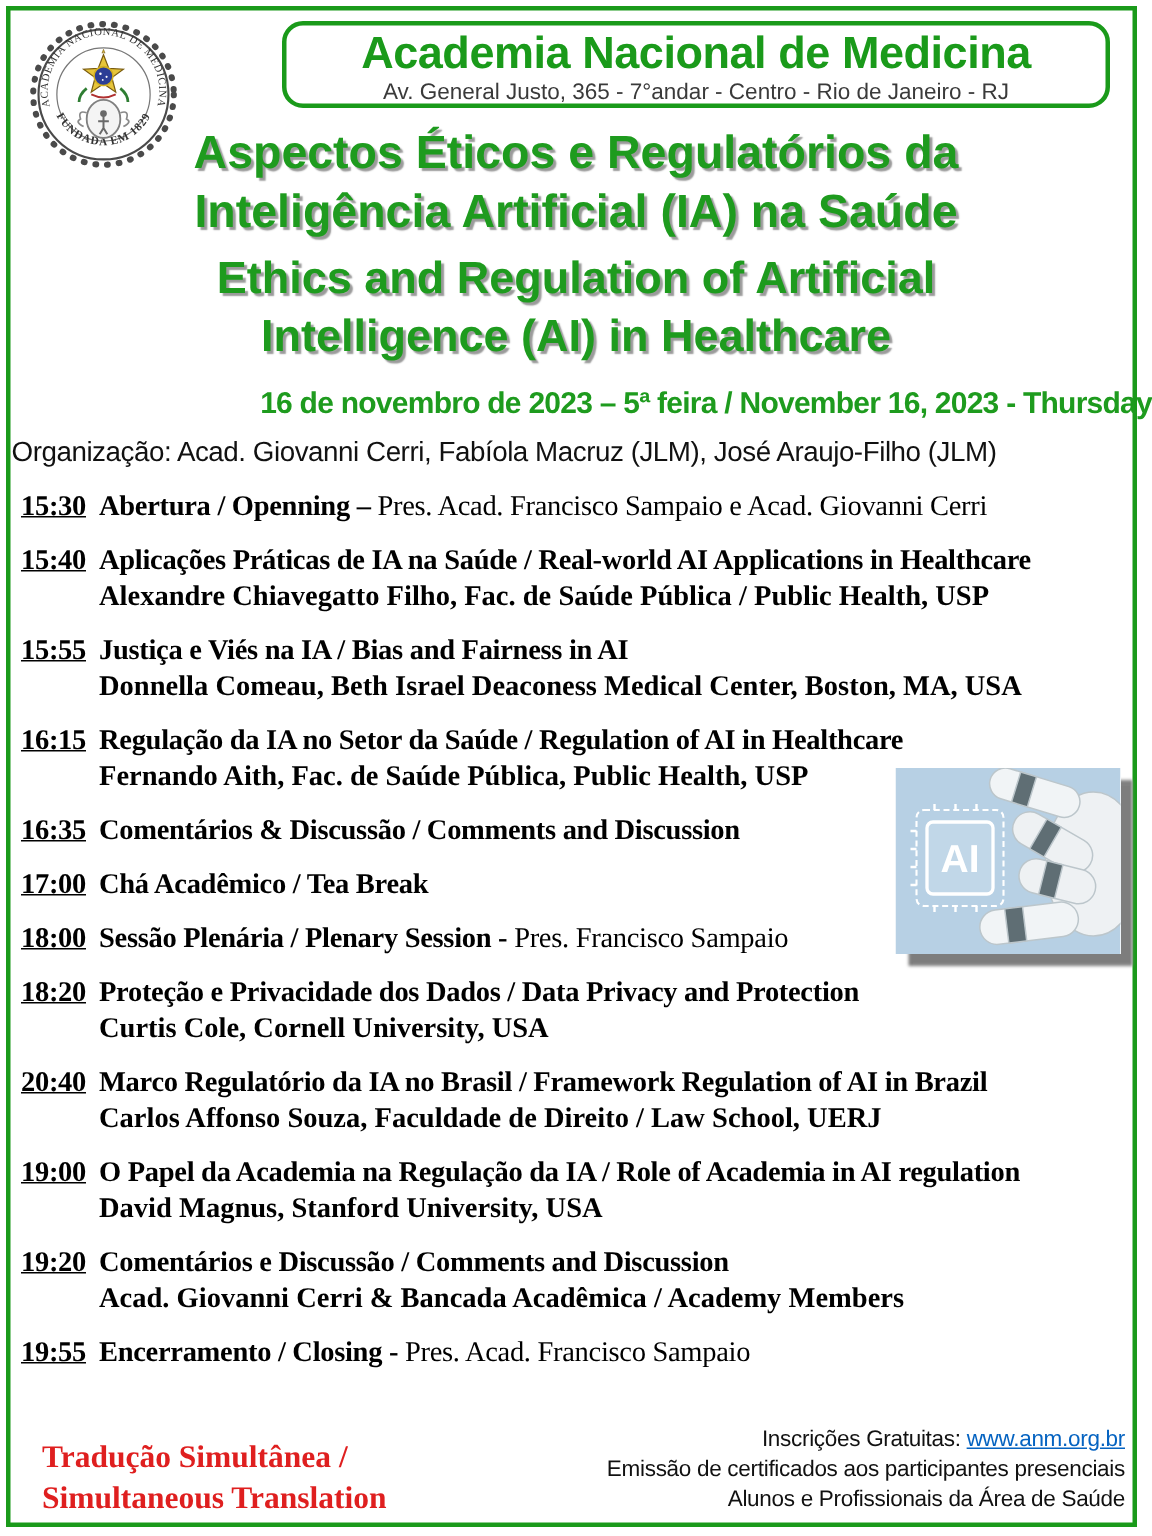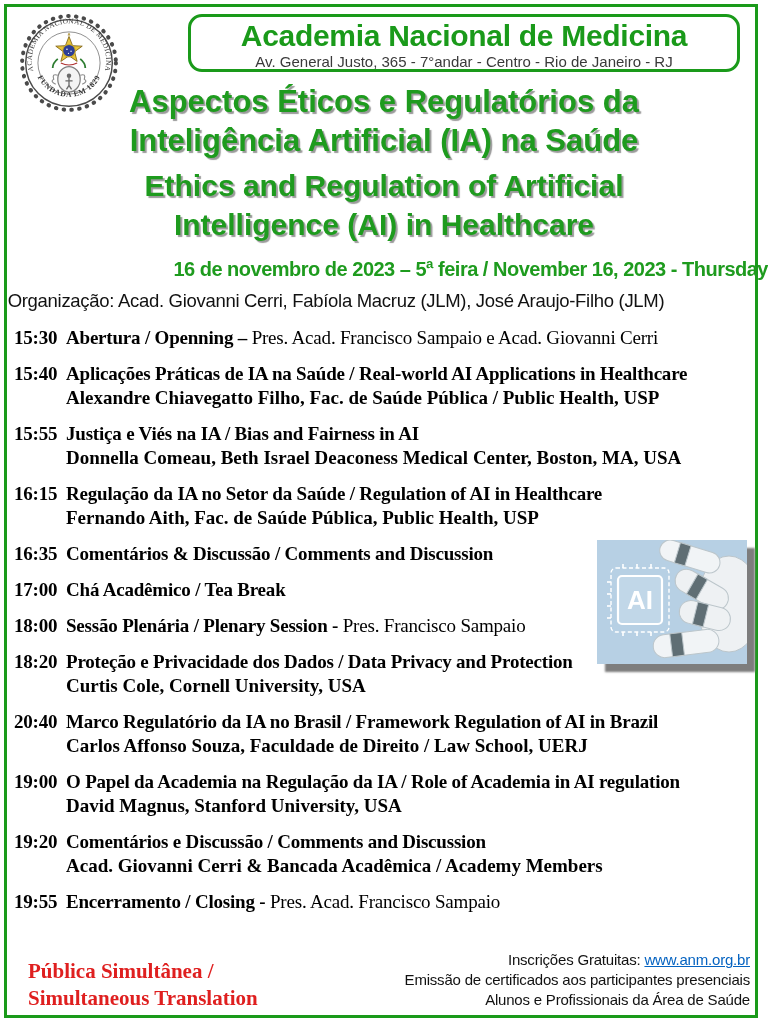--- a/index.html
+++ b/index.html
@@ -25,26 +25,26 @@
   .title-en{top:166px;font-size:30px;line-height:39px;}
   .date-line{position:absolute;left:0;top:258px;width:768px;text-align:right;
       font-size:20px;font-weight:bold;color:var(--title-green);letter-spacing:-0.5px;}
   .org-line{position:absolute;left:0;top:290px;width:672px;text-align:center;
       font-size:18.5px;color:#111;letter-spacing:-0.3px;}
   
   .schedule{position:absolute;left:14px;top:326px;width:742px;
       font-family:"Liberation Serif",serif;font-size:19px;color:#000;}
   .sched-item{margin-bottom:12px;}
   .sched-line{line-height:24px;white-space:nowrap;letter-spacing:-0.2px;}
-  .time{display:inline-block;width:52px;font-weight:bold;}
+  .time{display:inline-block;width:52px;font-weight:bold;text-decoration:underline;}
   .stitle{font-weight:bold;}
   .speaker{padding-left:52px;line-height:24px;white-space:nowrap;font-weight:bold;}
   
   .ai-figure{position:absolute;left:597px;top:512px;width:150px;height:124px;
-      box-shadow:8px 8px 2px #7d7d7d;margin-top:28px;}
+      box-shadow:8px 8px 2px #7d7d7d;}
   
   .footer-left{position:absolute;left:28px;top:958px;
       font-family:"Liberation Serif",serif;font-weight:bold;color:var(--red);
       font-size:21px;line-height:27px;}
   .footer-right{position:absolute;right:18px;top:950px;width:480px;text-align:right;
       font-size:15px;line-height:20px;color:#111;letter-spacing:-0.2px;}
   .footer-right a{color:var(--link-blue);text-decoration:underline;cursor:pointer;}
 </style>
 </head>
 <body>
@@ -198,21 +198,21 @@
       <rect x="94" y="38" width="11" height="23" fill="#5f6e74" transform="rotate(30 105 49)"></rect>
       <rect x="82" y="64" width="52" height="23" rx="11.5" fill="#eef1f3" transform="rotate(14 108 75)"></rect>
       <rect x="98" y="64" width="11" height="23" fill="#5f6e74" transform="rotate(14 108 75)"></rect>
       <rect x="56" y="92" width="66" height="23" rx="11.5" fill="#f1f4f6" transform="rotate(-7 89 103)"></rect>
       <rect x="74" y="92" width="12" height="23" fill="#5f6e74" transform="rotate(-7 89 103)"></rect>
     </g>
   </svg>
 </div>
 
 <div class="footer-left">
-  <div>Pública Simultânea /</div>
+  <div>Tradução Simultânea /</div>
   <div>Simultaneous Translation</div>
 </div>
 
 <div class="footer-right">
   <div><span>Inscrições Gratuitas: </span><a>www.anm.org.br</a></div>
   <div>Emissão de certificados aos participantes presenciais</div>
   <div>Alunos e Profissionais da Área de Saúde</div>
 </div>
 
 </body></html>

